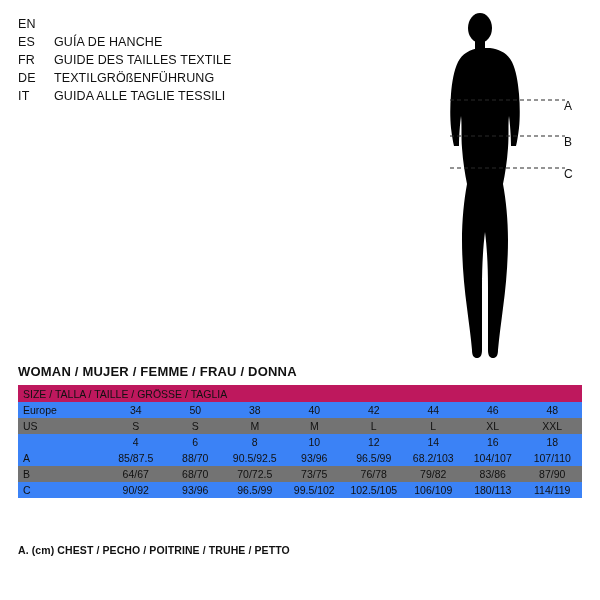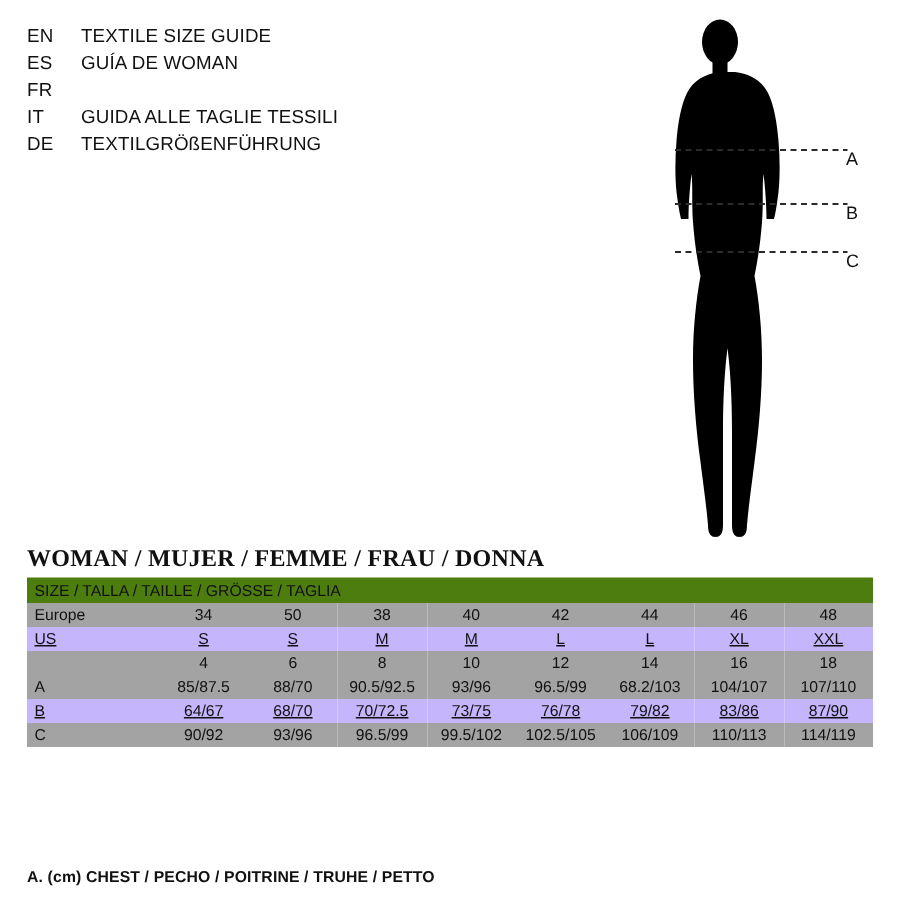--- a/index.html
+++ b/index.html
@@ -56,54 +56,53 @@
     width: 170px;
     height: 360px;
   }
   .figure-wrap svg { display: block; }
 
   
   .woman-label {
     position: absolute;
     left: 18px;
     top: 364px;
-    font-size: 16px;
+    font-size: 13px;
     font-weight: bold;
     letter-spacing: .2px;
     color: #111;
-    font-family: Liberation Serif, serif;
   }
 
   
   .size-table {
     position: absolute;
     left: 18px;
     top: 385px;
     width: 564px;
     border-collapse: collapse;
     table-layout: fixed;
   }
   .size-table td, .size-table th {
     font-size: 10.5px;
     color: #111;
     padding: 0;
     height: 16px;
     text-align: center;
     font-weight: normal;
   }
   .size-table tr.head-row td {
-    background: #4d7c0f;
+    background: #be185d;
     text-align: left;
     padding-left: 5px;
     font-size: 10.5px;
     height: 17px;
     font-weight: normal;
   }
-  .size-table tr.shaded td { background: #a3a3a3; }
-  .size-table tr.plain td { background: #c4b5fd; text-decoration: underline; }
+  .size-table tr.shaded td { background: #3b82f6; }
+  .size-table tr.plain td { background: #737373; }
   .size-table td.rowlabel {
     text-align: left;
     padding-left: 5px;
   }
   
   col.c0 { width: 88px; }
   col.c1, col.c2, col.c3, col.c4, col.c5, col.c6, col.c7, col.c8 { width: 59.5px; }
 
   
   .notes {
@@ -112,55 +111,54 @@
     top: 543px;
     width: 500px;
   }
   .note {
     font-size: 10.5px;
     font-weight: bold;
     color: #111;
     line-height: 15.5px;
     letter-spacing: .1px;
     white-space: nowrap;
-    margin-top: 35px;
   }
 
   
   .meas-label {
     position: absolute;
     font-size: 12px;
     color: #111;
     font-family: "Liberation Sans", sans-serif;
   }
 </style>
 </head>
 <body>
 
 <div class="page">
 
   <div class="lang-block">
     <div class="lang-row">
       <span class="lang-code">EN</span>
-      <span class="lang-text">TEXTILE SIZE GUIDE</span>
     </div>
     <div class="lang-row">
       <span class="lang-code">ES</span>
-      <span class="lang-text">GUÍA DE WOMAN</span>
+      <span class="lang-text">GUÍA DE HANCHE</span>
     </div>
     <div class="lang-row">
       <span class="lang-code">FR</span>
+      <span class="lang-text">GUIDE DES TAILLES TEXTILE</span>
+    </div>
+    <div class="lang-row">
+      <span class="lang-code">DE</span>
+      <span class="lang-text">TEXTILGRÖßENFÜHRUNG</span>
     </div>
     <div class="lang-row">
       <span class="lang-code">IT</span>
       <span class="lang-text">GUIDA ALLE TAGLIE TESSILI</span>
-    </div>
-    <div class="lang-row">
-      <span class="lang-code">DE</span>
-      <span class="lang-text">TEXTILGRÖßENFÜHRUNG</span>
     </div>
   </div>
 
   <div class="figure-wrap">
     <svg width="170" height="360" viewBox="0 0 170 360" xmlns="http://www.w3.org/2000/svg">
       <g>
 
         <ellipse cx="60" cy="20" rx="12" ry="15" fill="#000000"></ellipse>
 
         <rect x="55" y="32" width="10" height="10" fill="#000000"></rect>
@@ -293,21 +291,21 @@
       </tr>
 
       <tr class="shaded">
         <td class="rowlabel">C</td>
         <td>90/92</td>
         <td>93/96</td>
         <td>96.5/99</td>
         <td>99.5/102</td>
         <td>102.5/105</td>
         <td>106/109</td>
-        <td>110/113</td>
+        <td>180/113</td>
         <td>114/119</td>
       </tr>
     </tbody>
   </table>
 
   <div class="notes">
     <div class="note">A. (cm) CHEST / PECHO / POITRINE / TRUHE / PETTO</div>
   </div>
 
 </div>

